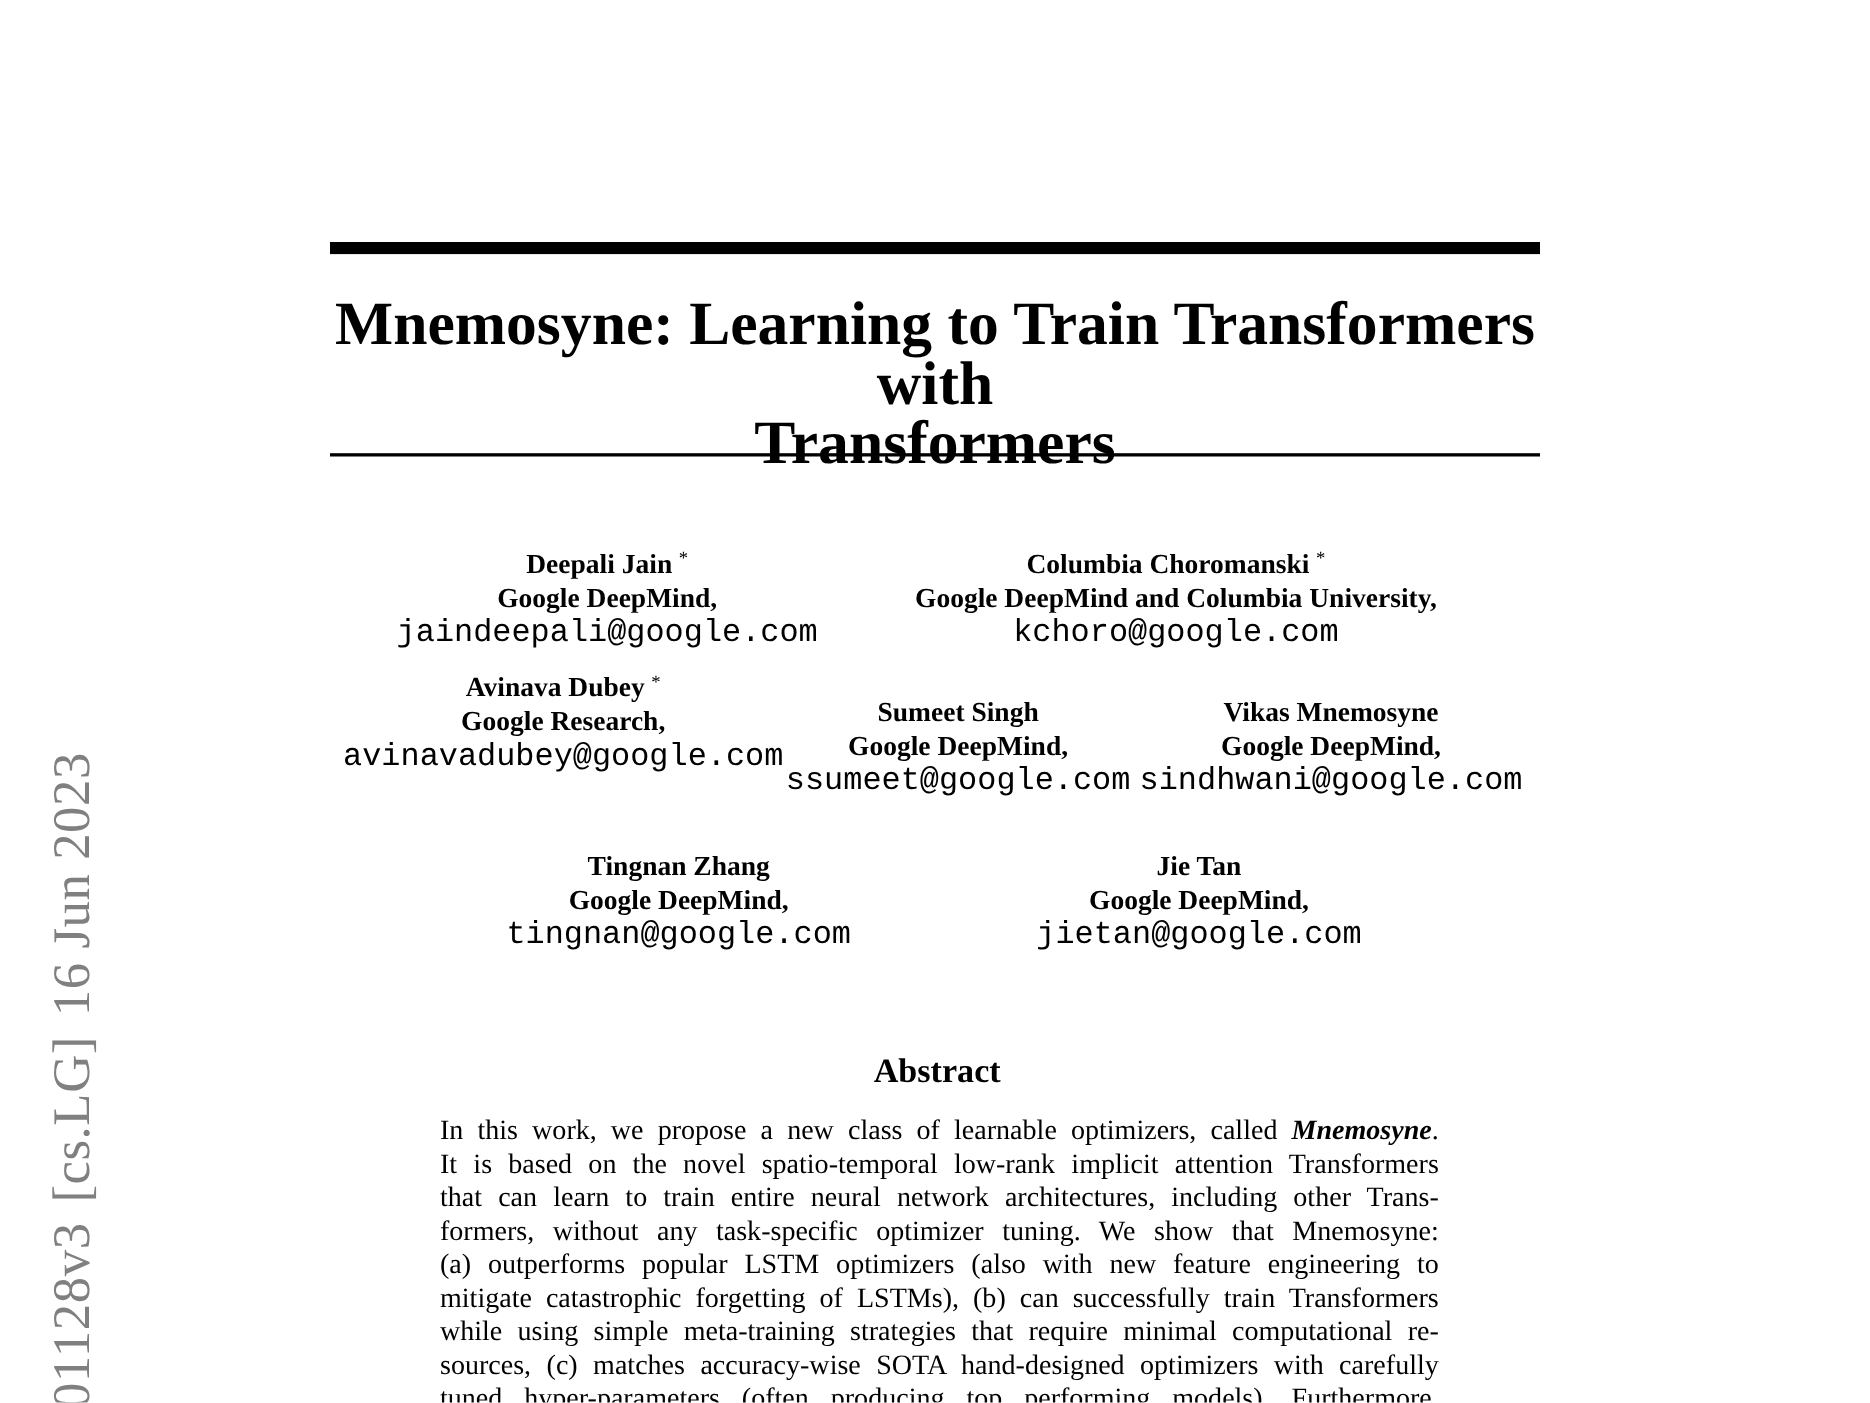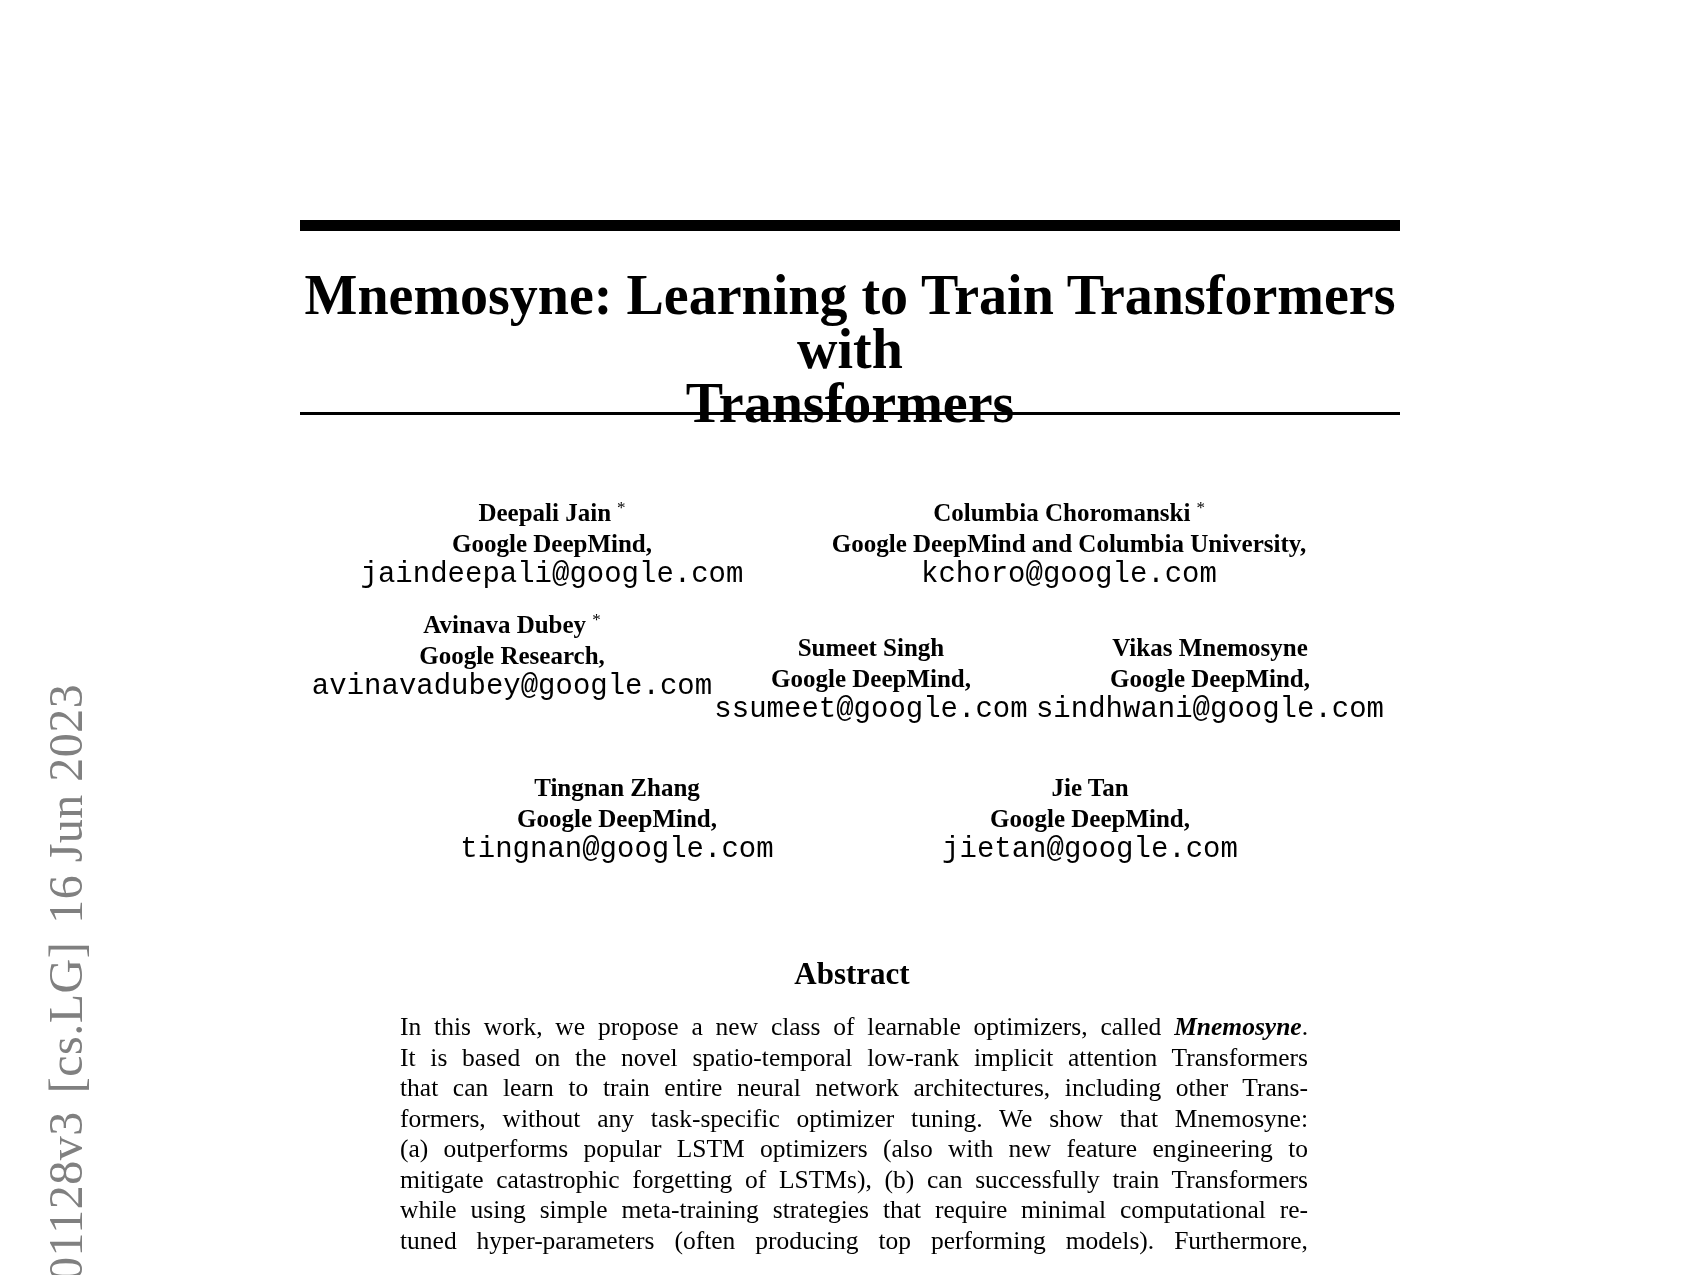--- a/index.html
+++ b/index.html
@@ -170,14 +170,15 @@
 
 <h2 class="abstract-heading">Abstract</h2>
 <p class="abstract-body">
   <span class="line"><span>In this work, we propose a new class of learnable optimizers, called </span><em>Mnemosyne</em><span>.</span></span>
   <span class="line">It is based on the novel spatio-temporal low-rank implicit attention Transformers</span>
   <span class="line">that can learn to train entire neural network architectures, including other Trans-</span>
   <span class="line">formers, without any task-specific optimizer tuning. We show that Mnemosyne:</span>
   <span class="line">(a) outperforms popular LSTM optimizers (also with new feature engineering to</span>
   <span class="line">mitigate catastrophic forgetting of LSTMs), (b) can successfully train Transformers</span>
   <span class="line">while using simple meta-training strategies that require minimal computational re-</span>
+  <span class="line">sources, (c) matches accuracy-wise SOTA hand-designed optimizers with carefully</span>
   <span class="line">tuned hyper-parameters (often producing top performing models). Furthermore,</span>
 </p>
 
 </body></html>

